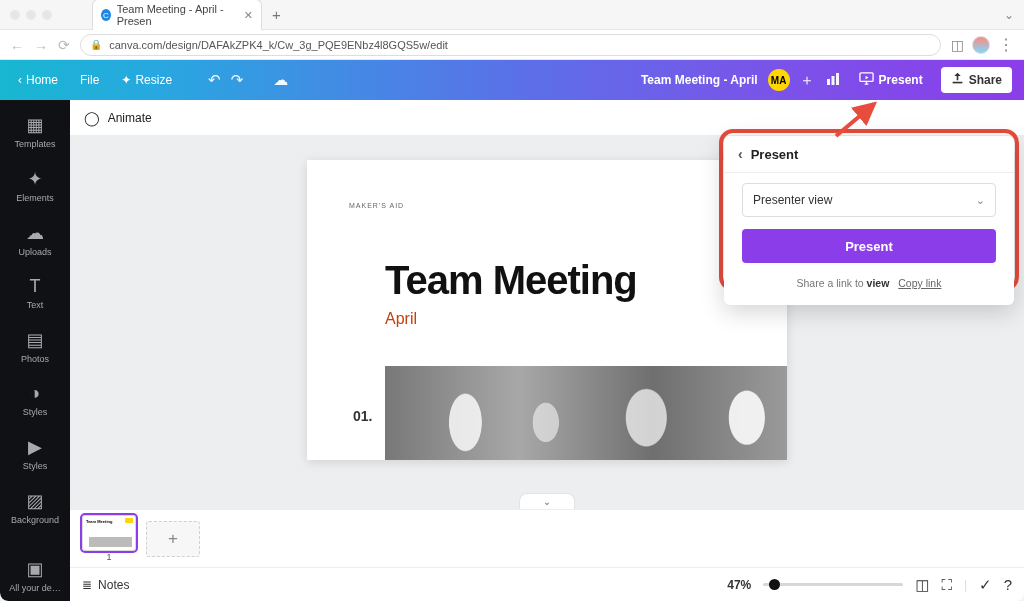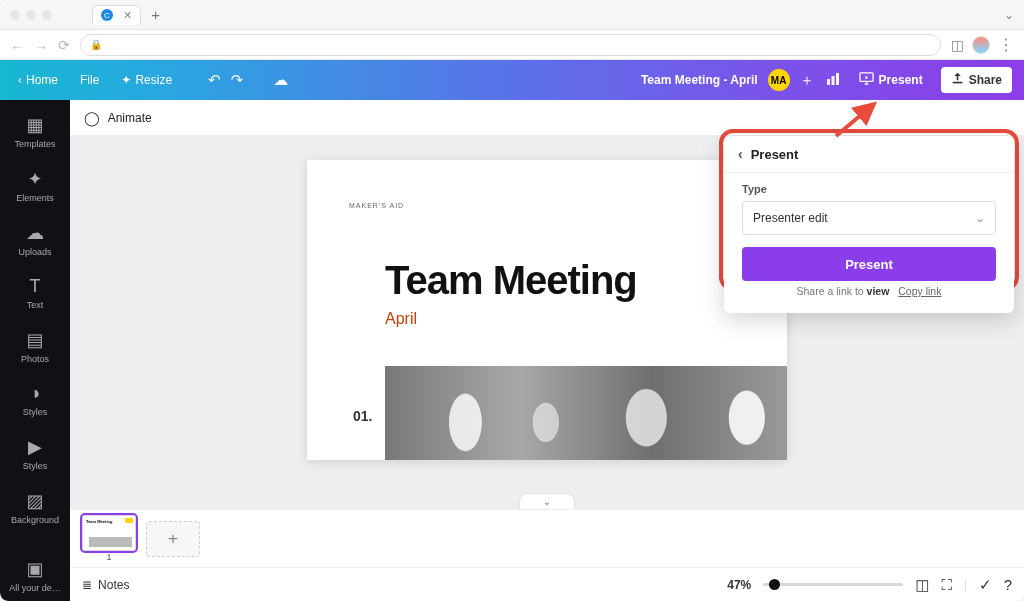--- a/index.html
+++ b/index.html
@@ -84,52 +84,54 @@
   
   .popover{position:absolute;top:136px;right:10px;width:290px;background:#fff;border-radius:6px;box-shadow:0 6px 24px rgba(0,0,0,0.18);padding:0 0 16px 0;z-index:30;}
   .annot-box{position:absolute;top:129px;right:5px;width:300px;height:162px;border:4px solid #e74c3c;border-radius:14px;z-index:29;pointer-events:none;}
   .pop-head{display:flex;align-items:center;gap:8px;padding:10px 14px;border-bottom:1px solid #eee;font-size:13px;font-weight:600;color:#222;}
   .pop-head .back{font-size:14px;color:#555;}
   .pop-body{padding:10px 18px 0 18px;}
   .pop-label{font-size:11px;color:#555;font-weight:600;margin-bottom:6px;display:block;}
   .pop-select{width:100%;height:34px;border:1px solid #ddd;border-radius:4px;display:flex;align-items:center;justify-content:space-between;padding:0 10px;font-size:12px;color:#333;background:#fff;}
   .pop-select .caret{color:#888;font-size:11px;}
   .pop-primary{margin-top:12px;width:100%;height:34px;border:none;border-radius:4px;background:#8b3de9;color:#fff;font-size:13px;font-weight:600;display:flex;align-items:center;justify-content:center;cursor:pointer;}
-  .pop-foot{margin-top:4px;text-align:center;font-size:10.5px;color:#777;}
+  .pop-foot{margin-top:14px;text-align:center;font-size:10.5px;color:#777;}
   .pop-foot b{color:#333;font-weight:600;}
   .pop-foot a{color:#666;text-decoration:underline;margin-left:6px;}
 
   
   .annot-arrow{position:absolute;top:100px;right:142px;z-index:40;pointer-events:none;}
 </style>
 </head>
 <body>
 
 <div class="mac-window">
 
   <div class="title-row">
     <div class="traffic">
       <div class="dot"></div>
       <div class="dot"></div>
       <div class="dot"></div>
     </div>
     <div class="tab">
       <span class="favicon">C</span>
+      <span>Team Meeting - April - Presen</span>
       <span class="t-close">✕</span>
     </div>
     <span class="newtab">+</span>
     <span class="chev">⌄</span>
   </div>
 
   <div class="url-row">
     <span class="nav-ic">←</span>
     <span class="nav-ic">→</span>
     <span class="nav-ic">⟳</span>
     <div class="url-bar">
       <span class="lock">🔒</span>
+      <span>canva.com/design/DAFAkZPK4_k/Cw_3g_PQE9ENbz4l8GQS5w/edit</span>
     </div>
     <div class="url-right">
       <span>◫</span>
       <div class="avatar-url"></div>
       <span style="font-size:16px;">⋮</span>
     </div>
   </div>
 
   <div class="app-header">
     <div class="hdr-btn">
@@ -286,23 +288,22 @@
       </defs>
     <line x1="4" y1="36" x2="42" y2="4" stroke="#e74c3c" stroke-width="4" marker-end="url(#ah)"></line>
   </svg>
 
   <div class="popover">
     <div class="pop-head">
       <span class="back">‹</span>
       <span>Present</span>
     </div>
     <div class="pop-body">
-      <span class="pop-label">Type</span>
       <div class="pop-select">
-        <span>Presenter edit</span>
+        <span>Presenter view</span>
         <span class="caret">⌄</span>
       </div>
       <button class="pop-primary">
         <span>Present</span>
       </button>
       <div class="pop-foot">
         <span>Share a link to </span><b>view</b>
         <a>Copy link</a>
       </div>
     </div>

